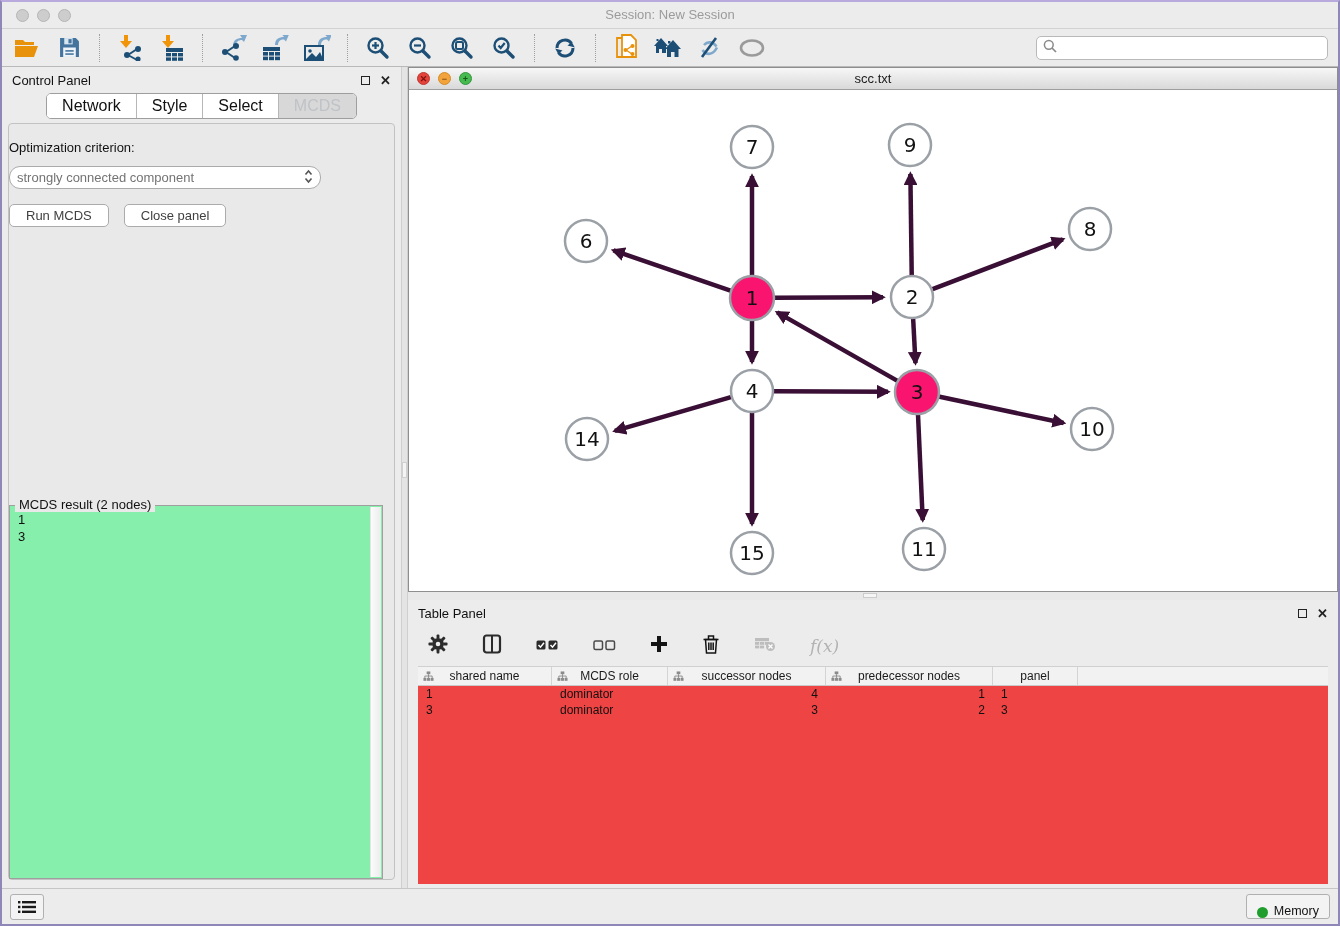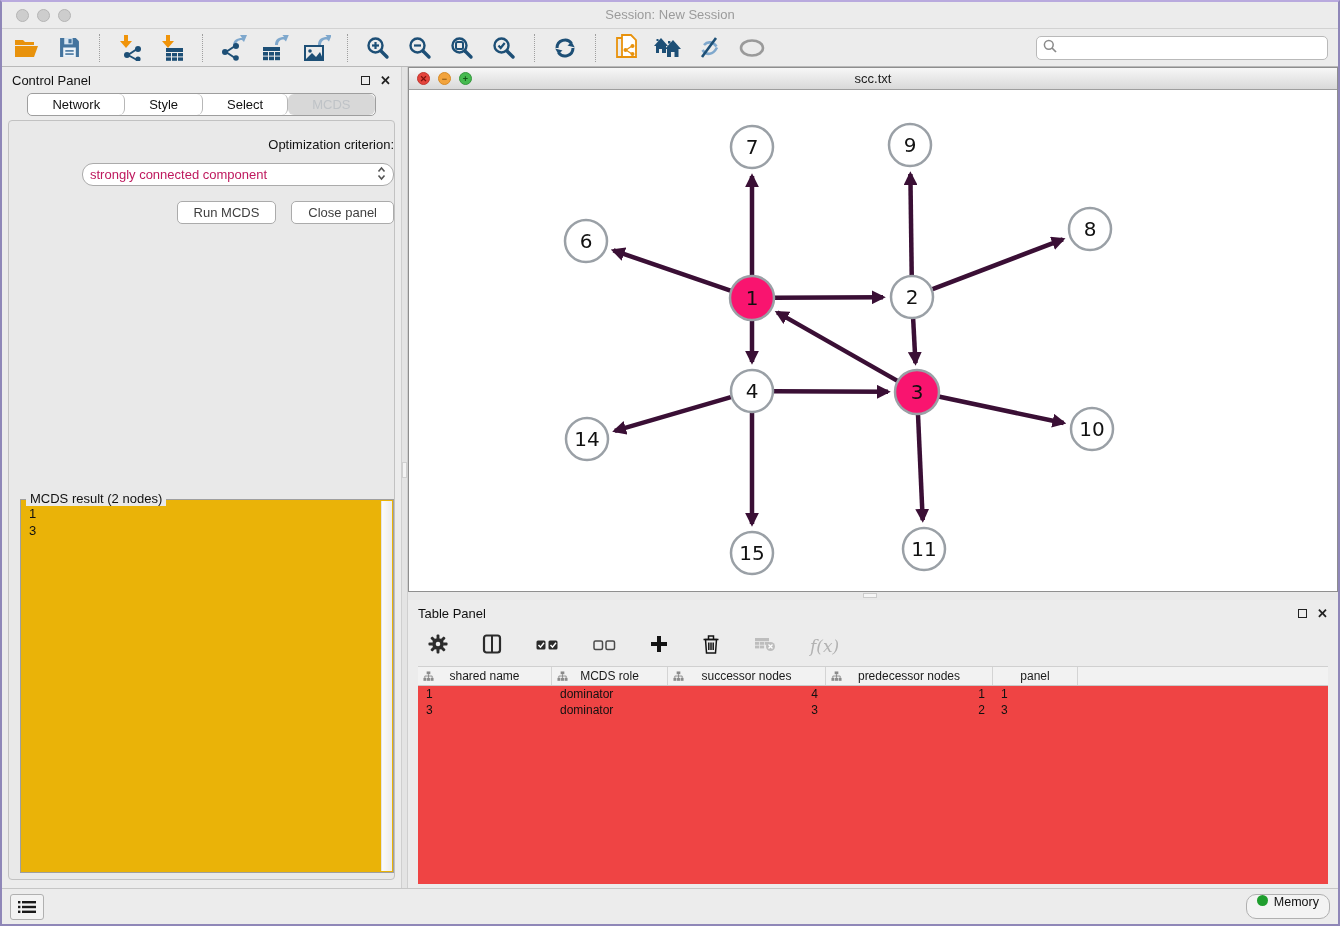--- a/index.html
+++ b/index.html
@@ -29,32 +29,32 @@
   .statusbar { flex:0 0 36px; border-top:1px solid #c6c6c6; display:flex; align-items:center; padding:0 8px; background:#ececec; }
 
   
   .control-panel { flex:0 0 399px; display:flex; flex-direction:column; background:#ececec; min-height:0; }
   .panel-header { height:26px; display:flex; align-items:center; padding:0 10px; font-size:13px; color:#111;text-align:center; }
   .panel-header .hicons { margin-left:auto; display:flex; gap:10px; align-items:center; }
   .float-glyph { width:9px; height:9px; border:1.5px solid #222; display:inline-block; }
   .close-glyph { font-size:13px; font-weight:bold; color:#222; line-height:1; }
   .cp-tabs-row { display:flex; justify-content:center; }
   .seg { display:inline-flex; border:1px solid #9e9e9e; border-radius:5px; overflow:hidden; background:#fff; }
-  .seg .s { padding:3px 24px; font-size:13px; color:#111; background:#fff; border-right:1px solid #b7b7b7; white-space:nowrap;border-radius:6px; }
+  .seg .s { padding:3px 15px; font-size:16px; color:#111; background:#fff; border-right:1px solid #b7b7b7; white-space:nowrap; }
   .seg .s:last-child { border-right:none; }
   .seg .s.active { background:#d8d8d8; color:#bfc3c7; }
   .cp-body { flex:1; margin:4px 6px 8px; border:1px solid #c2c2c2; border-radius:4px; background:#e9e9e9;
-             display:flex; flex-direction:column; align-items:flex-end; padding-top:16px; min-height:0; }
+             display:flex; flex-direction:column; align-items:flex-start; padding-top:16px; min-height:0; }
   .opt-label { font-size:13px; color:#111; margin-bottom:11px; }
   .dropdown { width:312px; height:23px; background:#fff; border:1px solid #ababab; border-radius:11px;
-              display:flex; align-items:center; padding:0 7px; font-size:13px; color:#be185d; }
+              display:flex; align-items:center; padding:0 7px; font-size:13px; color:#737373; }
   .btn-row { display:flex; gap:15px; margin-top:15px; }
   .mac-btn { padding:3px 16px; font-size:13px; color:#404040; background:#fff; border:1px solid #ababab; border-radius:5px; }
-  .result-group { margin-top:auto; margin-bottom:6px; width:374px; height:374px; border:1px solid #9f9f9f;
-                  background:#eab308; position:relative; }
+  .result-group { margin-top:auto; margin-bottom:0; width:374px; height:374px; border:1px solid #9f9f9f;
+                  background:#86efac; position:relative; }
   .result-label { position:absolute; top:-9px; left:5px; background:#e9e9e9; padding:0 4px; font-size:13px; color:#111; }
   .result-lines { padding:5px 8px; font-size:13px; line-height:17px; color:#111; }
   .result-scroll { position:absolute; right:1px; top:1px; bottom:1px; width:11px;
                    background:linear-gradient(to right,#fbfbfb,#ececec); border-left:1px solid #e4e4e4; }
 
   
   .v-splitter { flex:0 0 7px; background:#e4e4e4; border-left:1px solid #cfcfcf; border-right:1px solid #cfcfcf; position:relative; }
   .v-handle { position:absolute; top:395px; left:0; right:0; height:16px; background:#f4f4f4; border:1px solid #d0d0d0; }
   .h-splitter { flex:0 0 8px; background:#e8e8e8; position:relative; }
   .h-handle { position:absolute; left:455px; top:1px; width:14px; height:5px; background:#f5f5f5; border:1px solid #cccccc; }
@@ -83,21 +83,21 @@
   .th .sort-ic { position:absolute; left:5px; top:4px; }
   .tr { display:flex; height:16px; align-items:center; font-size:12px; color:#111; }
   .td { height:16px; line-height:16px; padding:0 8px; white-space:nowrap; overflow:hidden; }
   .td.right { text-align:right; }
   .tp-tabs { flex:0 0 30px; display:flex; justify-content:center; align-items:center; }
 
   
   .sb-btn { width:34px; height:26px; background:#f3f3f3; border:1px solid #b0b0b0; border-radius:3px;
             display:flex; align-items:center; justify-content:center; }
   .mem-btn { margin-left:auto; height:25px; padding:0 10px; background:#f3f3f3; border:1px solid #b0b0b0;
-             border-radius:10px; display:flex; align-items:flex-start; gap:6px; font-size:12.5px; color:#111; }
+             border-radius:3px; display:flex; align-items:flex-end; gap:6px; font-size:12.5px; color:#111; }
   .mem-dot { width:11px; height:11px; border-radius:50%; background:#1f9e2e; }
 </style>
 </head>
 <body>
 
 <div class="window">
 
   <div class="titlebar">
     <div class="lights">
       <span class="light"></span>

